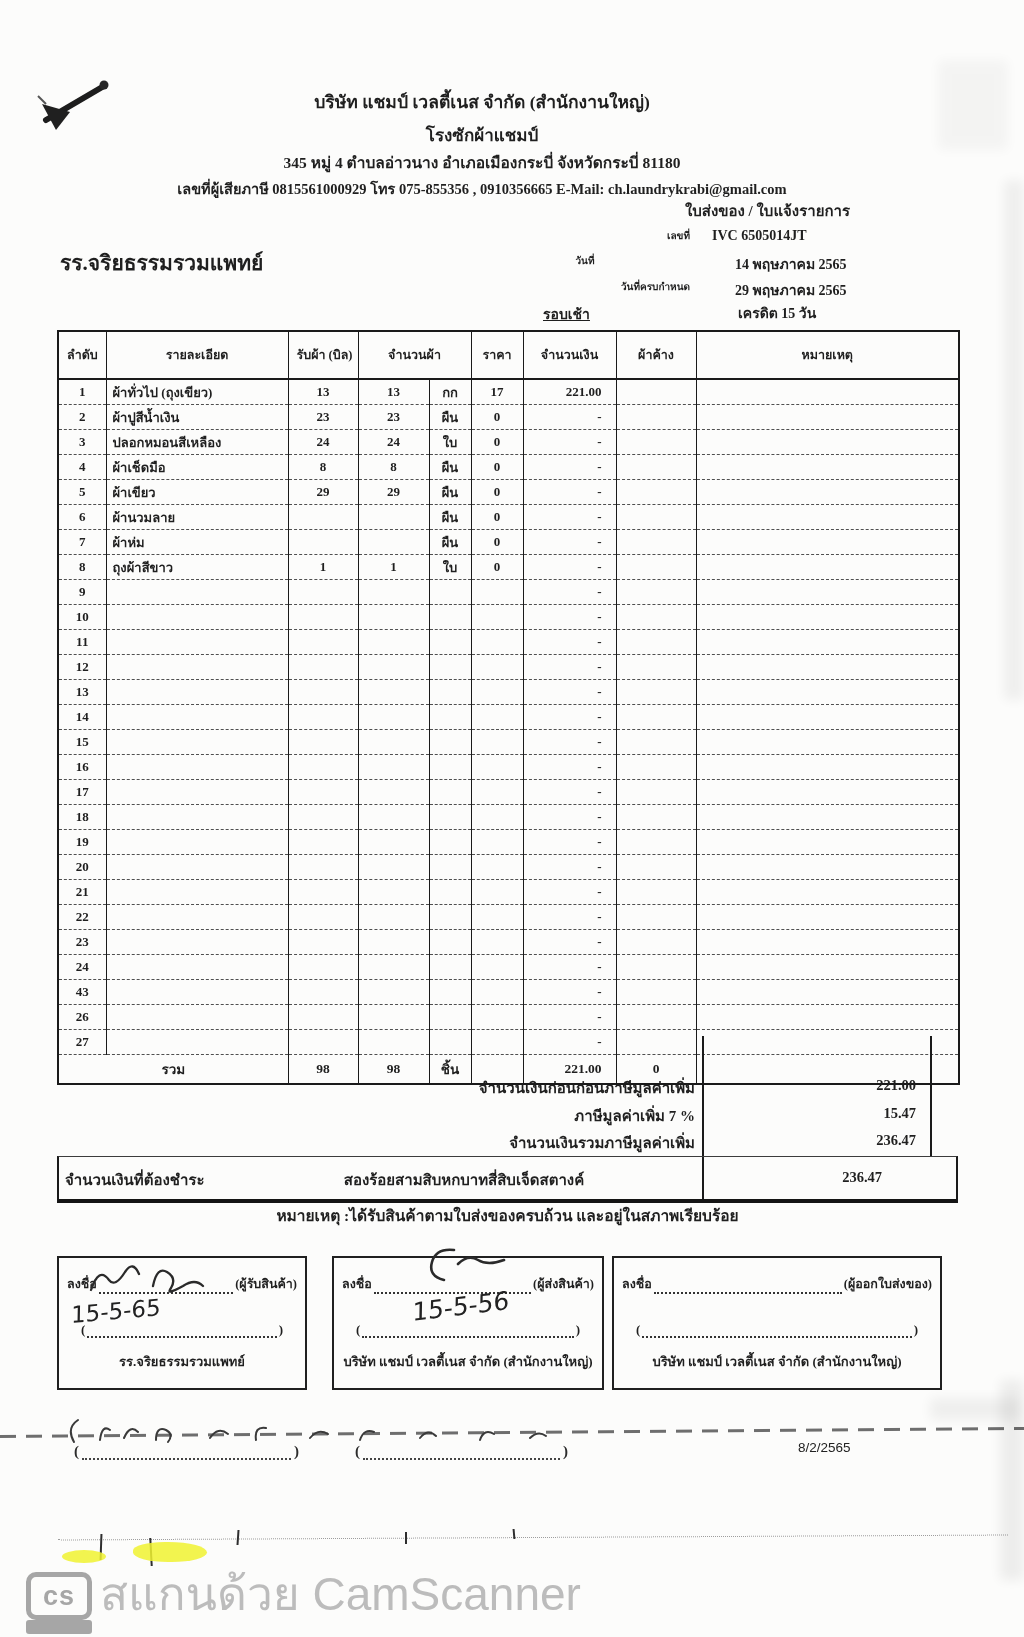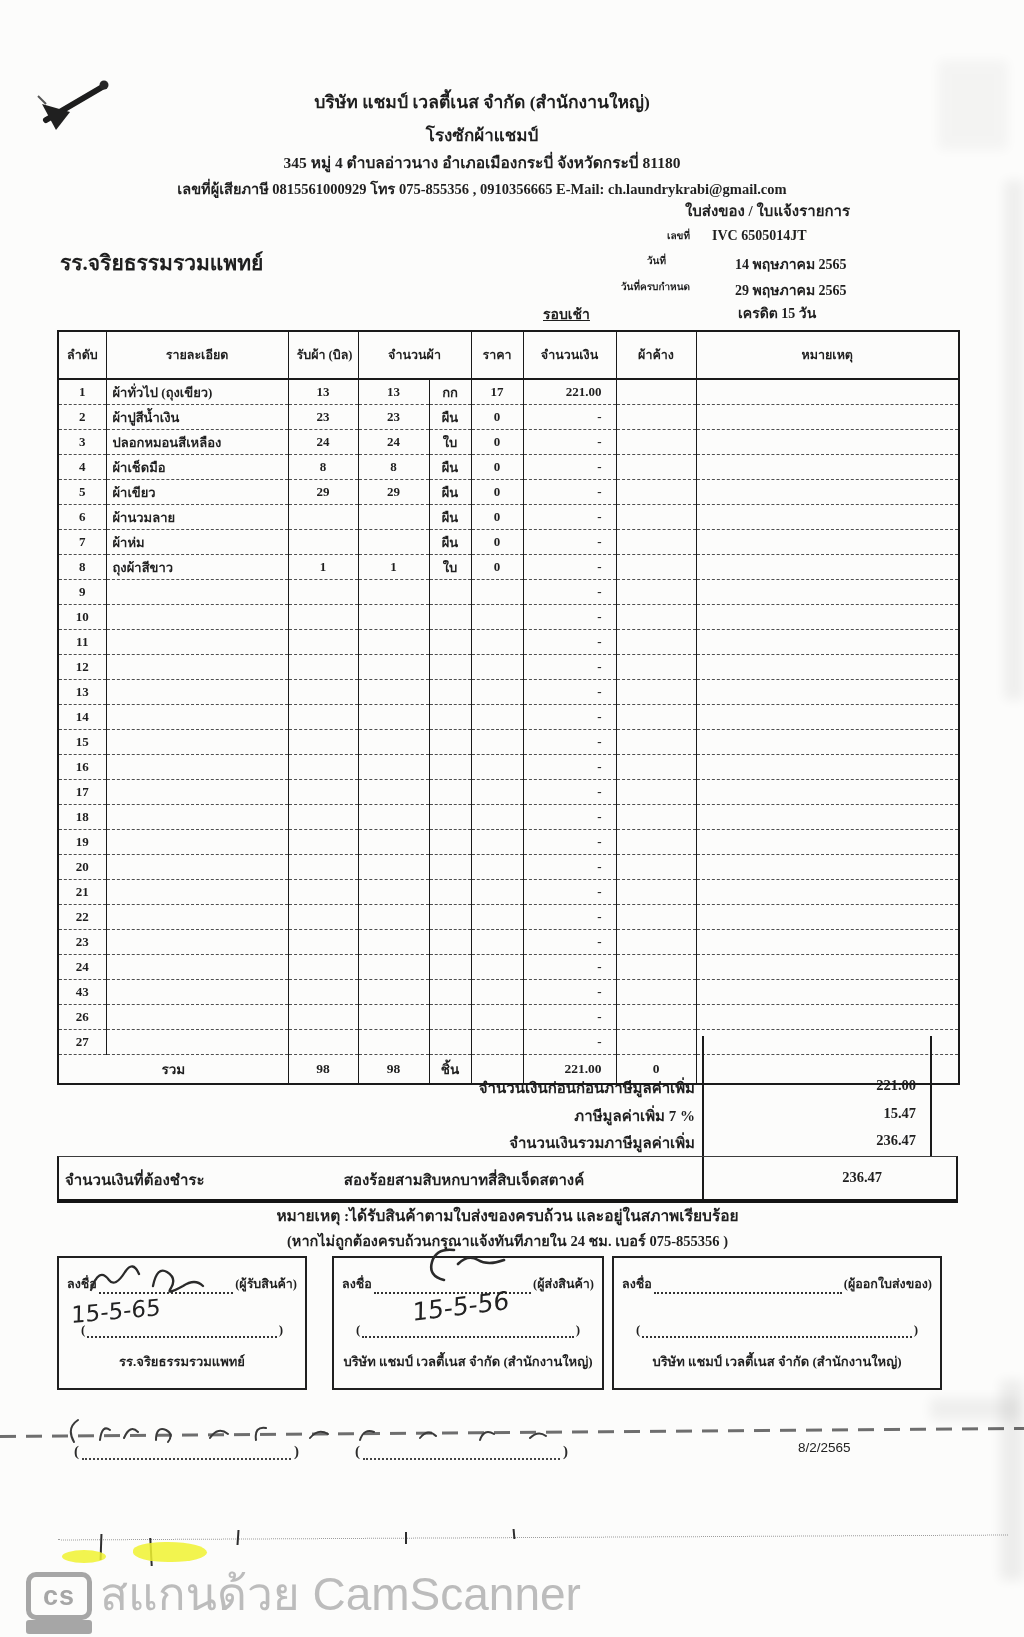--- a/index.html
+++ b/index.html
@@ -132,21 +132,21 @@
   </svg>
 
   <div class="abs hdr-line h1">บริษัท แชมป์ เวลตี้เนส จำกัด (สำนักงานใหญ่)</div>
   <div class="abs hdr-line h2">โรงซักผ้าแชมป์</div>
   <div class="abs hdr-line h3">345 หมู่ 4 ตำบลอ่าวนาง อำเภอเมืองกระบี่ จังหวัดกระบี่ 81180</div>
   <div class="abs hdr-line h4">เลขที่ผู้เสียภาษี 0815561000929 โทร 075-855356 , 0910356665 E-Mail: ch.laundrykrabi@gmail.com</div>
 
   <div class="abs doc-type">ใบส่งของ / ใบแจ้งรายการ</div>
   <div class="abs meta-label" style="left:480px;top:228px;">เลขที่</div>
   <div class="abs meta-value" style="left:712px;top:228px;">IVC 6505014JT</div>
-  <div class="abs meta-label" style="left:456px;top:253px;">วันที่</div>
+  <div class="abs meta-label" style="left:480px;top:253px;text-align:center;">วันที่</div>
   <div class="abs meta-value" style="left:735px;top:253px;">14 พฤษภาคม 2565</div>
   <div class="abs meta-label" style="left:480px;top:279px;">วันที่ครบกำหนด</div>
   <div class="abs meta-value" style="left:735px;top:279px;">29 พฤษภาคม 2565</div>
   <div class="abs meta-value" style="left:738px;top:302px;">เครดิต 15 วัน</div>
 
   <div class="abs customer">รร.จริยธรรมรวมแพทย์</div>
   <div class="abs round">รอบเช้า</div>
 
   <table class="main">
     <colgroup>
@@ -496,21 +496,20 @@
   <div class="abs sum-value" style="left:710px;top:1132px;width:206px;">236.47</div>
 
   <div class="abs payable">
     <div class="abs payable-label">จำนวนเงินที่ต้องชำระ</div>
     <div class="abs payable-words">สองร้อยสามสิบหกบาทสี่สิบเจ็ดสตางค์</div>
     <div class="abs vline" style="left:643px;top:0;height:42px;"></div>
     <div class="abs payable-value">236.47</div>
   </div>
 
   <div class="abs note-line n1">หมายเหตุ :ได้รับสินค้าตามใบส่งของครบถ้วน และอยู่ในสภาพเรียบร้อย</div>
-  <div class="abs note-line n2">(หากไม่ถูกต้องครบถ้วนกรุณาแจ้งทันทีภายใน 24 ชม. เบอร์ 075-855356 )</div>
 
   <div class="abs sigbox sb1">
     <div class="sig-row1">
       <span>ลงชื่อ</span>
       <span class="sig-dots"></span>
       <span>(ผู้รับสินค้า)</span>
     </div>
     <svg class="abs" style="left:26px;top:2px;" width="150" height="38">
       <path d="M6,30 q8,-24 18,-10 q6,8 16,-8 q8,-12 14,2 M68,26 q4,-20 14,-14 q10,6 4,16 q-6,8 12,-2 q12,-8 20,0" stroke="#2a2a2a" stroke-width="2.3" fill="none" stroke-linecap="round"></path>
     </svg>

